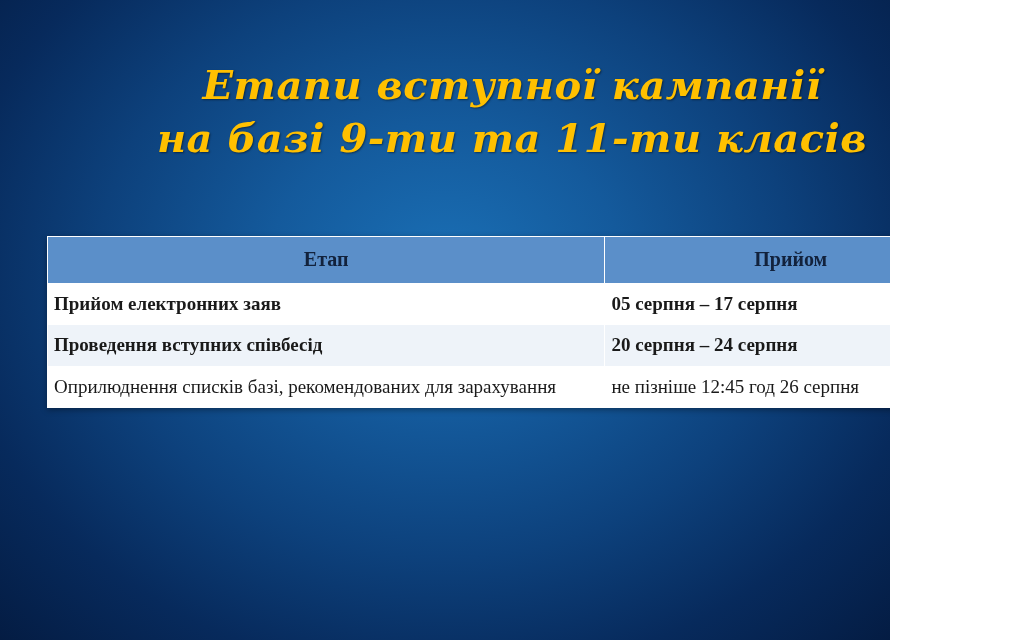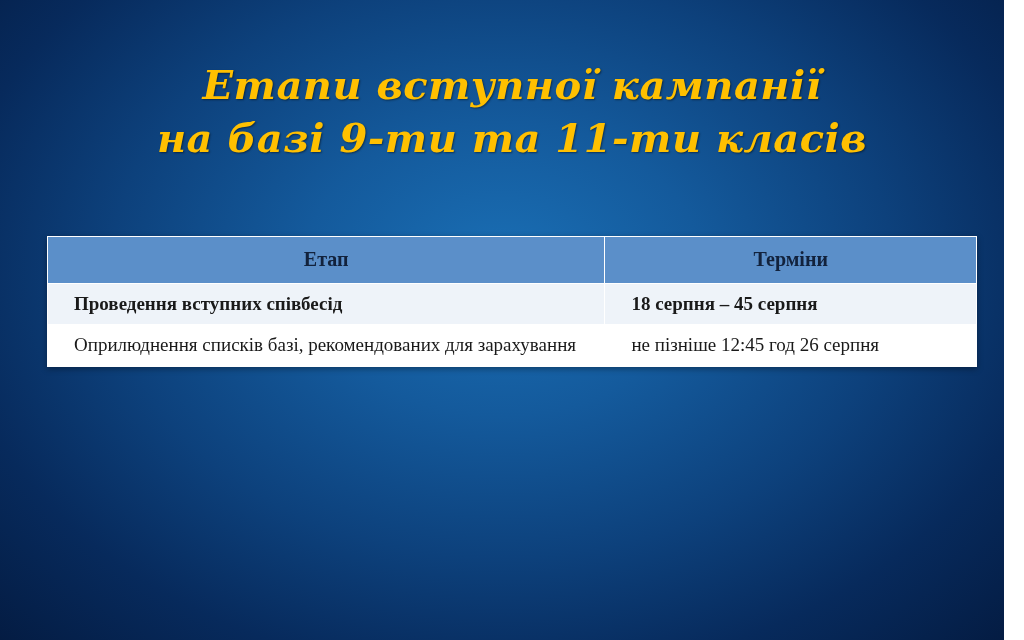--- a/index.html
+++ b/index.html
@@ -7,21 +7,21 @@
     padding: 0;
   }
   body {
     width: 1024px;
     height: 640px;
     overflow: hidden;
     font-family: "Liberation Serif", serif;
   }
   .slide {
     position: relative;
-    width: 1004px;
+    width: 890px;
     height: 640px;
     background: radial-gradient(ellipse at 50% 42%, #1a6fb5 0%, #145a9c 28%, #0d417c 55%, #072a5c 78%, #041c43 100%);
     box-sizing: border-box;
     overflow: hidden;
   }
   .slide-title {
     position: absolute;
     top: 58px;
     left: 0;
     width: 1024px;
@@ -44,21 +44,21 @@
   }
   table.schedule {
     width: 100%;
     border-collapse: collapse;
     table-layout: fixed;
     box-shadow: 0 2px 6px rgba(0,0,0,0.35);
   }
   table.schedule th,
   table.schedule td {
     border: 1px solid #ffffff;
-    padding: 8px 26px;
+    padding: 8px 6px;
     vertical-align: middle;
     font-size: 19px;
     line-height: 1.28;
     color: #1a1a1a;
   }
   table.schedule thead th {
     background: #5b8fc9;
     color: #12223c;
     text-align: center;
     font-weight: bold;
@@ -84,27 +84,31 @@
 
   <div class="table-wrap">
     <table class="schedule">
       <colgroup>
         <col class="col-stage">
         <col class="col-term">
       </colgroup>
       <thead>
         <tr>
           <th>Етап</th>
-          <th>Терміни</th>
+          <th>Прийом</th>
         </tr>
       </thead>
       <tbody>
+        <tr class="row-odd">
+          <td class="bold">Прийом електронних заяв</td>
+          <td class="bold">05 серпня – 17 серпня</td>
+        </tr>
         <tr class="row-even">
           <td class="bold">Проведення вступних співбесід</td>
-          <td class="bold">18 серпня – 45 серпня</td>
+          <td class="bold">20 серпня – 24 серпня</td>
         </tr>
         <tr class="row-odd">
           <td class="normal">Оприлюднення списків базі, рекомендованих для зарахування</td>
           <td class="normal">не пізніше 12:45 год 26 серпня</td>
         </tr>
       </tbody>
     </table>
   </div>
 
 </div>

